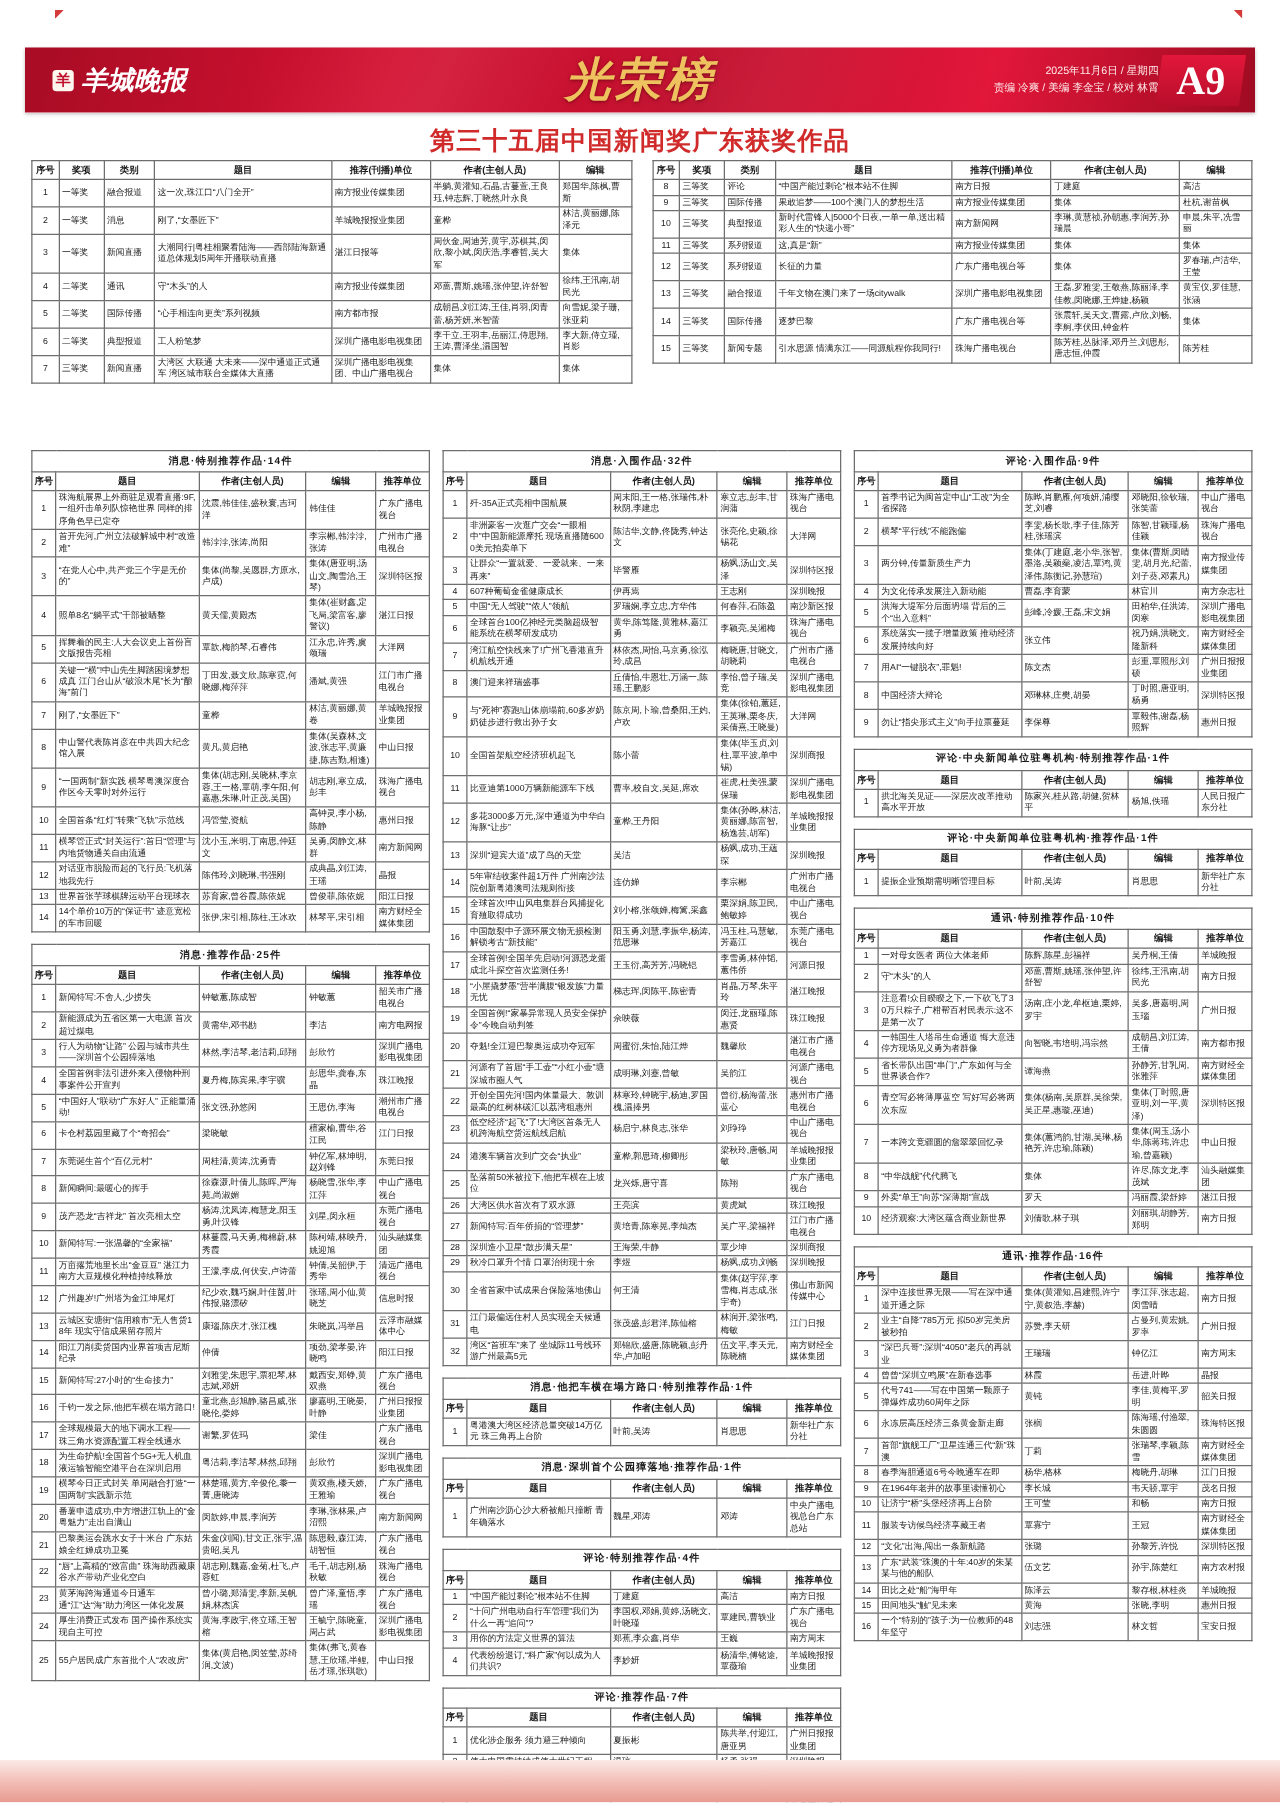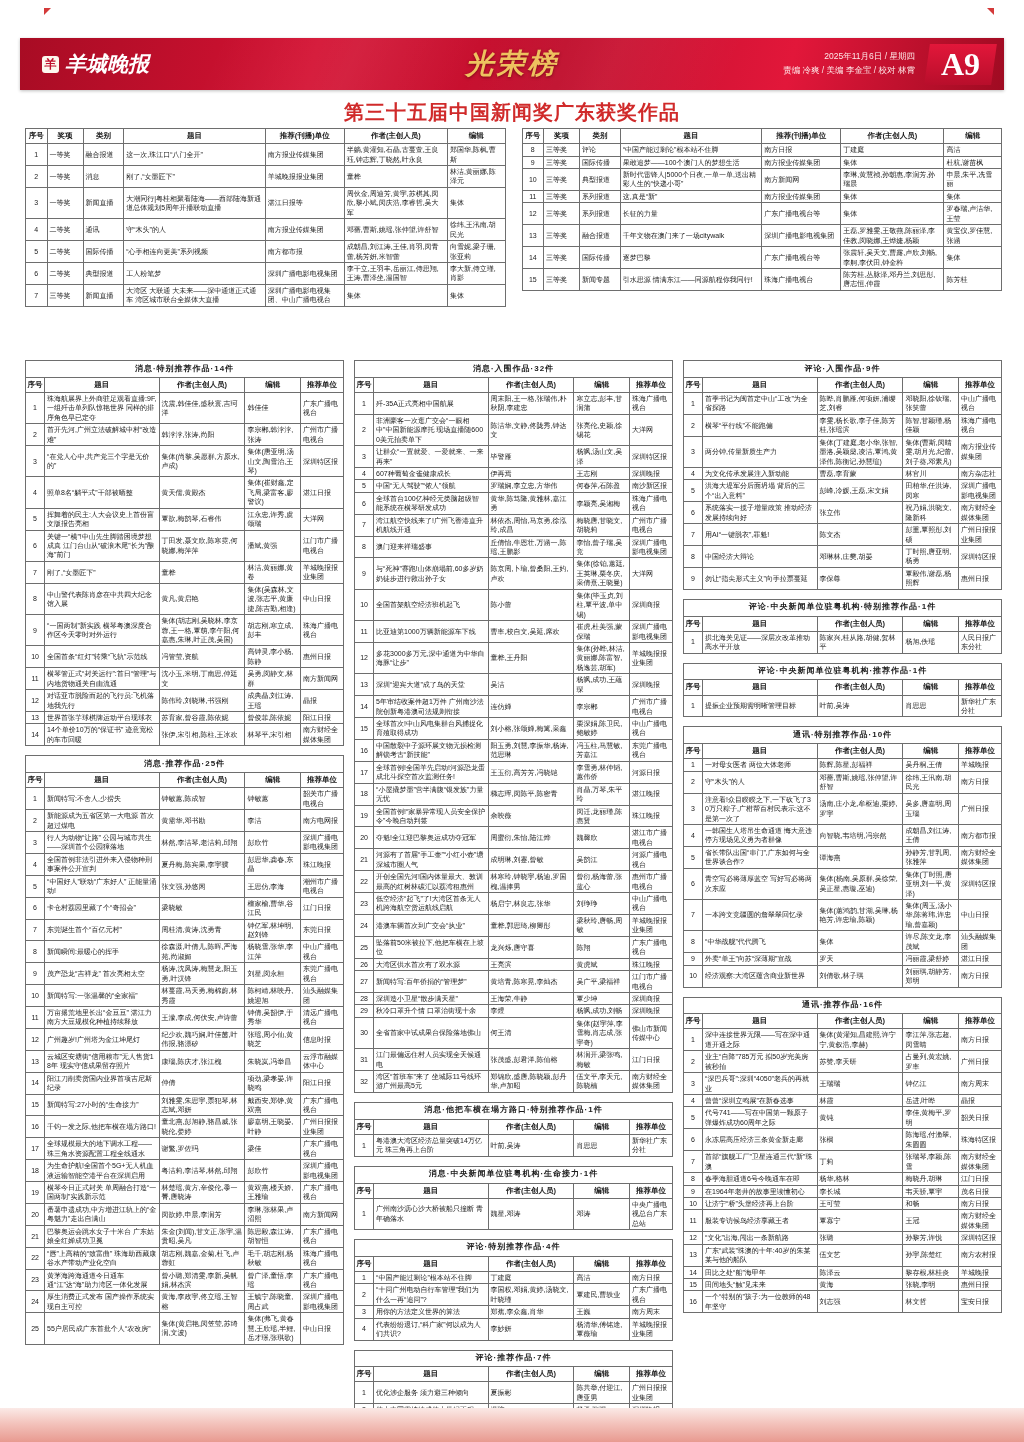--- a/index.html
+++ b/index.html
@@ -11,23 +11,23 @@
   
   .banner{position:absolute;top:38px;left:20px;right:20px;height:52px;display:flex;align-items:center;
           background:linear-gradient(104deg,#a80c24 0%,#d41233 30%,#c00f2d 55%,#e2173a 78%,#9f0b22 100%);
           box-shadow:0 1px 3px rgba(0,0,0,.25);}
   .banner:before{content:"";position:absolute;inset:0;
           background:linear-gradient(115deg,transparent 20%,rgba(255,255,255,.07) 34%,transparent 46%,rgba(255,255,255,.05) 60%,transparent 72%);}
   .masthead{display:flex;align-items:center;gap:6px;padding-left:22px;color:#fff;
             font-size:21px;font-weight:bold;font-style:italic;font-family:"Liberation Serif",serif;z-index:1;}
   .seal{width:17px;height:17px;background:#fdf8ef;color:#c00f2d;border-radius:3px;font-size:12px;font-style:normal;
         display:flex;align-items:center;justify-content:center;font-weight:bold;}
-  .banner-title{position:absolute;left:50%;transform:translateX(-50%);color:#eec25f;font-size:28px;font-weight:bold;
+  .banner-title{position:absolute;left:50%;transform:translateX(-50%);color:#eec25f;font-size:37px;font-weight:bold;
         font-style:italic;font-family:"Liberation Serif",serif;letter-spacing:3px;text-shadow:0 1px 3px rgba(60,0,0,.55);z-index:1;}
-  .banner-right{margin-left:auto;display:flex;align-items:center;gap:12px;padding-right:8px;z-index:1;}
+  .banner-right{margin-left:auto;display:flex;align-items:center;padding-right:8px;z-index:1;}
   .dateline{text-align:right;color:#ffe9e9;font-size:8.5px;line-height:1.6;}
   .pageno-wrap{background:linear-gradient(180deg,#e2173a,#b80e2b);transform:skewX(-8deg);padding:2px 14px;margin-right:2px;}
   .pageno{display:block;transform:skewX(8deg);color:#fff;font-size:32px;font-weight:bold;font-family:"Liberation Serif",serif;}
   
   .sec-title{color:#d02a2a;font-weight:bold;text-align:center;margin:0;}
   #title1{position:absolute;top:99px;left:0;right:0;font-size:20px;letter-spacing:1px;text-align:center;}
   #title2{position:absolute;top:331px;left:0;right:0;font-size:20px;letter-spacing:1px;}
   
   .sec1-tables{position:absolute;top:128px;left:25px;right:22px;display:flex;gap:16px;align-items:flex-start;}
   .sec1-tables>div{flex:1;}
@@ -862,21 +862,21 @@
         <table class="grid">
           <colgroup>
             <col style="width:6%">
             <col style="width:36%">
             <col style="width:27%">
             <col style="width:17.5%">
             <col style="width:13.5%">
           </colgroup>
           <thead>
             <tr class="ttl">
-              <th colspan="5">消息·中央新闻单位驻粤机构·生命接力·1件</th>
+              <th colspan="5">消息·深圳首个公园獐落地·推荐作品·1件</th>
             </tr>
             <tr>
               <th>序号</th>
               <th>题目</th>
               <th>作者(主创人员)</th>
               <th>编辑</th>
               <th>推荐单位</th>
             </tr>
           </thead>
           <tbody>

